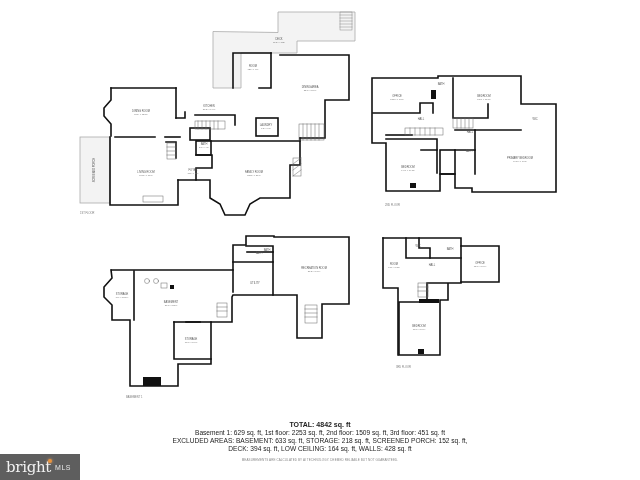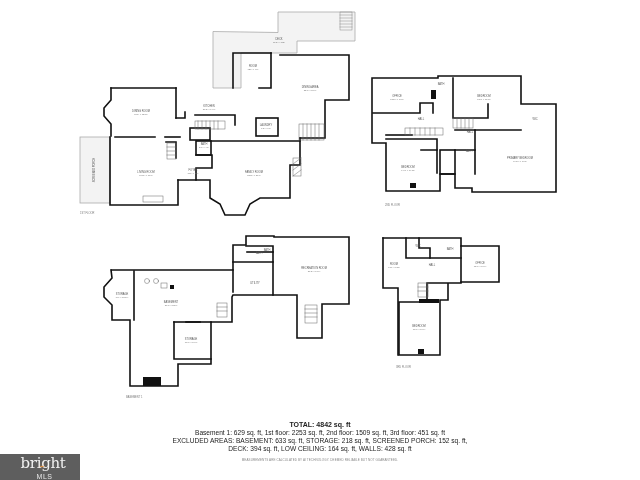--- a/index.html
+++ b/index.html
@@ -5,21 +5,21 @@
   html, body { margin: 0; padding: 0; background: #ffffff; }
   body { width: 640px; height: 480px; position: relative; overflow: hidden; font-family: "Liberation Sans", sans-serif; }
   .plan { position: absolute; left: 0; top: 0; }
   .room-label { font-family: "Liberation Sans", sans-serif; font-size: 2.6px; fill: #555; text-anchor: middle; }
   .room-dim { font-family: "Liberation Sans", sans-serif; font-size: 2.2px; fill: #777; text-anchor: middle; }
   .floor-label { font-family: "Liberation Sans", sans-serif; font-size: 2.6px; fill: #777; }
   .summary { position: absolute; left: 150px; top: 420px; width: 340px; text-align: center; color: #222; }
   .summary .total { font-weight: bold; font-size: 7px; line-height: 9px; }
   .summary .line { font-size: 6.6px; line-height: 8px; }
   .summary .disclaimer { font-size: 3px; color: #888; margin-top: 5px; letter-spacing: 0.1px; }
-  .logo { position: absolute; left: 0; top: 454px; width: 80px; height: 26px; background: #5e5e5e; display: flex; align-items: center; padding-left: 6px; box-sizing: border-box; flex-direction: column; }
+  .logo { position: absolute; left: 0; top: 454px; width: 80px; height: 26px; background: #5e5e5e; display: flex; align-items: center; padding-left: 6px; box-sizing: border-box; }
   .logo .word { font-family: "DejaVu Serif", serif; color: #f2f2f2; font-size: 15px; letter-spacing: -0.3px; }
   .logo .mls { font-family: "Liberation Sans", sans-serif; color: #e8e8e8; font-size: 7px; margin-left: 3px; letter-spacing: 0.5px; }
   .logo .spark { display: inline-block; width: 4px; height: 4px; background: #e8933e; border-radius: 50%; position: relative; top: -6px; margin-left: -3px; box-shadow: 0 0 3px #f0a560; }
 </style>
 </head>
 <body>
 
 <svg class="plan" width="640" height="420" viewBox="0 0 640 420" xmlns="http://www.w3.org/2000/svg">
   <g fill="none" stroke="#111" stroke-width="1.6" stroke-linecap="square">
 

